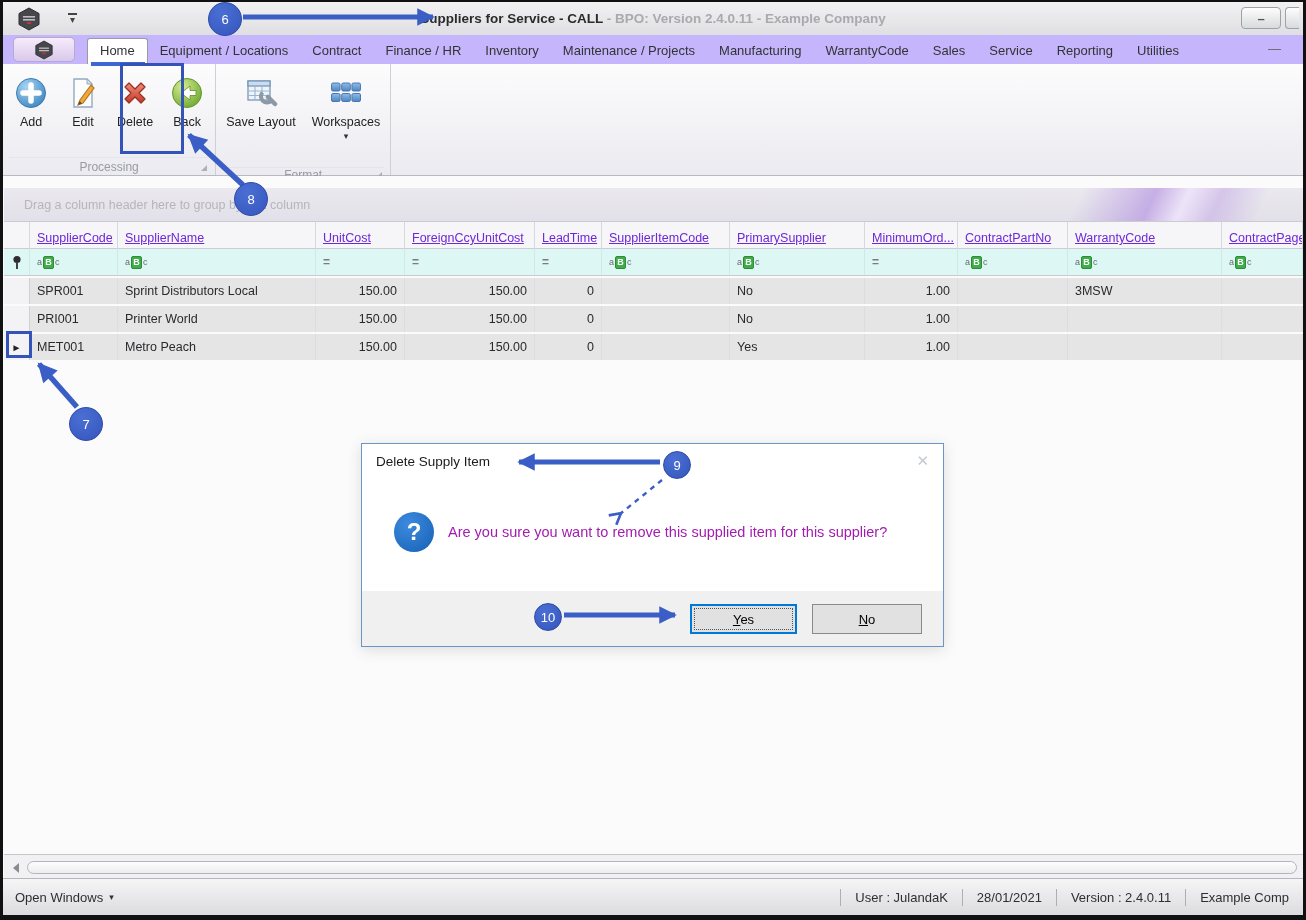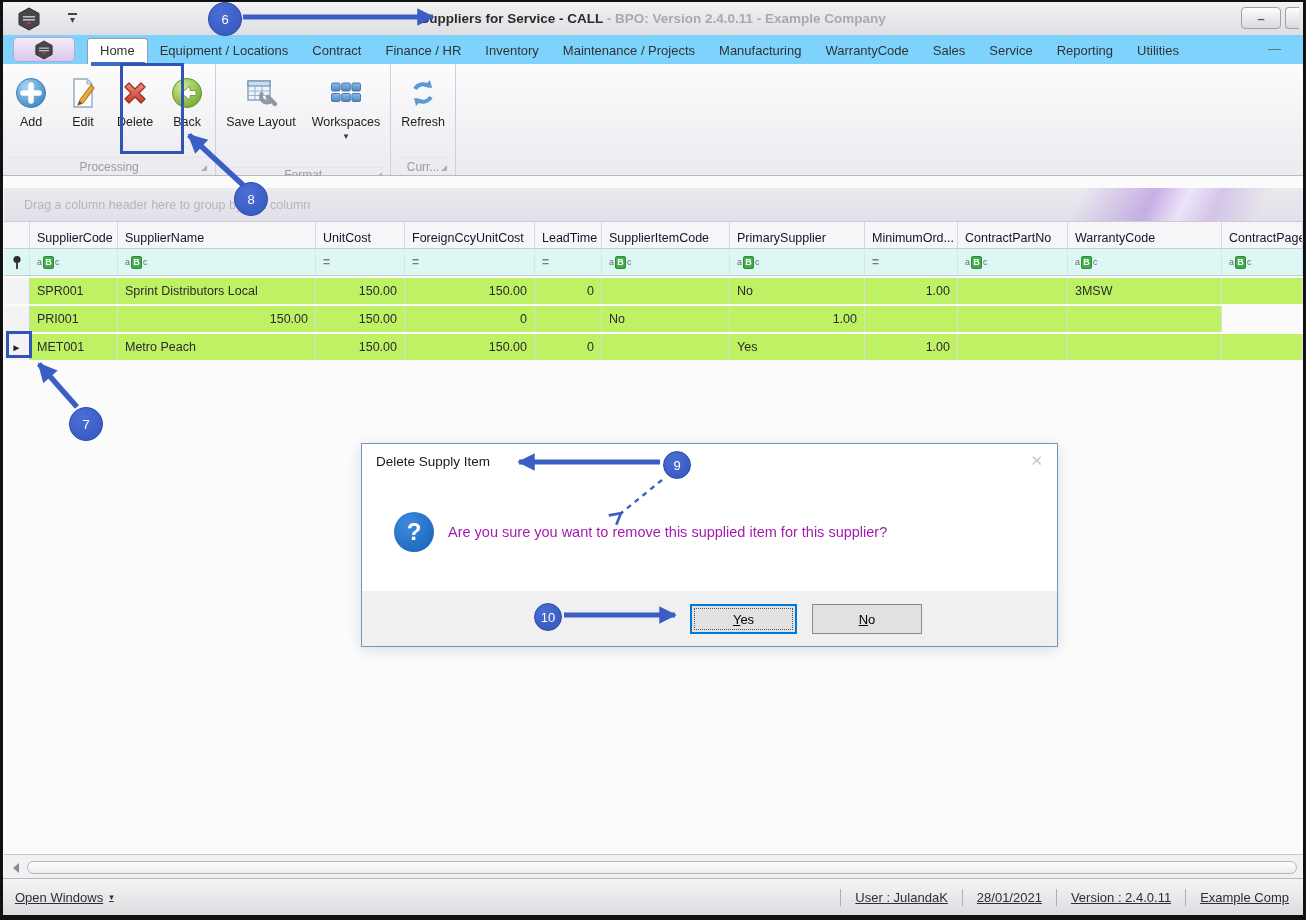--- a/index.html
+++ b/index.html
@@ -17,21 +17,21 @@
   .title-text { position:absolute; left:0; right:0; text-align:center; font-size:13.5px; pointer-events:none; }
   .title-text b { color:#2b2b2b; font-weight:bold; }
   .title-text span { color:#a9a9ae; font-weight:bold; }
   .winbtns { position:absolute; right:4px; top:5px; display:flex; gap:4px; }
   .winbtn { width:40px; height:22px; border:1px solid #9da1a8; border-radius:4px;
     background:linear-gradient(#fdfdfd,#d9dadd); color:#555; font-size:13px; font-weight:bold;
     display:flex; align-items:center; justify-content:center; }
   .winbtn.partial { width:14px; border-right:none; border-radius:4px 0 0 4px; }
 
   
-  .tabrow { position:absolute; top:33px; left:0; right:0; height:29px; background:#7dd3fc;
+  .tabrow { position:absolute; top:33px; left:0; right:0; height:29px; background:#c4b5fd;
     display:flex; align-items:flex-end; }
   .appbtn { width:62px; height:25px; margin:0 12px 2px 10px; border-radius:5px;
     background:linear-gradient(#f6ecfa,#d9c8ec); border:1px solid #b9a8d0;
     display:flex; align-items:center; justify-content:center; }
   .tab { padding:4px 12px 6px 12px; font-size:13px; color:#333; white-space:nowrap; cursor:default; }
   .tab.active { background:#fff; border:1px solid #9a9aa4; border-bottom:none; border-radius:3px 3px 0 0;
     position:relative; }
   .active-underline { position:absolute; left:88px; top:60px; width:54px; height:4px; background:#3e68cf; z-index:3; }
   .ribbon-collapse { margin-left:auto; margin-right:22px; margin-bottom:8px; color:#666; font-size:13px; }
 
@@ -53,53 +53,53 @@
   .groupby { position:absolute; top:12px; left:1px; right:0; height:33px;
     background:linear-gradient(#ebe9ef,#e2e0e8); display:flex; align-items:center; overflow:hidden; }
   .groupby .sweep { position:absolute; right:0; top:0; width:320px; height:100%;
     background:linear-gradient(115deg, rgba(200,180,230,0) 30%, rgba(186,156,226,.75) 52%, rgba(238,228,250,.9) 62%, rgba(196,170,230,.55) 72%, rgba(230,222,244,0) 86%); }
   .groupby .hint { margin-left:20px; font-size:12.5px; color:#b6b4be; }
 
   .grow { display:grid; grid-template-columns:26px 88px 198px 89px 130px 67px 128px 135px 93px 110px 154px minmax(60px,1fr); }
   .gridhead { position:absolute; top:45px; left:1px; right:0; height:28px; background:#f6f5f8;
     border-top:1px solid #cccbd4; border-bottom:1px solid #cccbd4; }
   .gridhead .hc { border-right:1px solid #d8d7e0; display:flex; align-items:center; padding:16px 7px;
-    font-size:12.5px; color:#0f172a; white-space:nowrap; overflow:hidden; }
+    font-size:12.5px; color:#6d28d9; white-space:nowrap; overflow:hidden;text-decoration:underline; }
   .filterrow { position:absolute; top:73px; left:1px; right:0; height:27px; background:#ddf7f5; border-bottom:1px solid #c9c9d2; }
   .filterrow .fc { border-right:1px solid #cfe9e6; display:flex; align-items:center; padding:0 7px; }
   .eq { color:#7b7b83; font-size:12px; font-weight:bold; letter-spacing:0; }
   .abc { display:inline-flex; align-items:center; gap:1px; }
   .abc .lc { font-size:9px; color:#6a6a70; }
   .abc .bc { width:11px; height:13px; background:#3fae49; border:1px solid #2d8a36; border-radius:2px;
     color:#fff; font-size:9px; font-weight:bold; display:flex; align-items:center; justify-content:center; }
   .pin { margin-left:8px; }
 
   .datarow { position:absolute; left:1px; right:0; height:26px; }
-  .datarow .dc { background:#bef264; border-right:1px solid #dcdce2; display:flex; align-items:center;
+  .datarow .dc { background:#e5e5e5; border-right:1px solid #dcdce2; display:flex; align-items:center;
     padding:0 7px; font-size:12.5px; color:#2a2a2e; white-space:nowrap; overflow:hidden; }
   .datarow .gut { background:#f3f2f5; border-right:1px solid #cfcfd8; justify-content:center; padding:0; font-size:10px; color:#222; }
   .dc.num { justify-content:flex-end; }
   .hscroll { position:absolute; left:1px; right:0; bottom:0; height:26px; background:#f1f1f3;
     border-top:1px solid #c6c6cc; display:flex; align-items:center; }
   .sarrow { width:0; height:0; margin-left:9px; border-top:5px solid transparent; border-bottom:5px solid transparent; border-right:6px solid #8a8a90; }
   .sthumb { flex:1; height:13px; margin:0 6px 0 8px; background:linear-gradient(#fdfdfd,#ededf0);
     border:1px solid #b4b4bc; border-radius:7px; }
 
   
   .statusbar { position:absolute; left:0; right:0; bottom:0; height:37px;
     background:linear-gradient(#f5f5f6,#dcdce0); border-top:1px solid #b6b6be;
-    display:flex; align-items:center; font-size:13px; color:#2e2e33;text-decoration:underline; }
+    display:flex; align-items:center; font-size:13px; color:#2e2e33; }
   .ow { margin-left:12px; display:flex; align-items:center; gap:6px; cursor:default; }
   .ow .caret { font-size:9px; color:#333; }
   .sright { margin-left:auto; display:flex; align-items:center; height:100%; overflow:hidden; }
   .sseg { padding:0 14px; white-space:nowrap; }
   .ssep { width:1px; height:17px; background:#aeaeb6; }
 
   
-  .dialog { position:absolute; left:358px; top:441px; width:697px; height:204px; background:#fff;
+  .dialog { position:absolute; left:358px; top:441px; width:583px; height:204px; background:#fff;
     border:1px solid #6b95c4; box-shadow:0 3px 14px rgba(0,0,0,.12); z-index:20; }
   .dlg-title { position:absolute; top:10px; left:14px; font-size:13.5px; color:#1b1b1b; }
   .dlg-close { position:absolute; top:8px; right:14px; font-size:15px; color:#c4c9d0; cursor:default; }
   .dlg-body { position:absolute; top:68px; left:32px; right:20px; display:flex; align-items:center; gap:14px; }
   .qicon { width:40px; height:40px; border-radius:50%; background:radial-gradient(circle at 35% 30%, #3c8ade, #1560b4);
     color:#fff; font-size:24px; font-weight:bold; display:flex; align-items:center; justify-content:center; flex:none; }
   .dlg-msg { font-size:14.5px; color:#a21caf; }
   .dlg-footer { position:absolute; left:0; right:0; bottom:0; height:55px; background:#f0f0f0; }
   .dbtn { position:absolute; top:13px; height:30px; background:#e1e1e1; font-size:13px; color:#000;
     display:flex; align-items:center; justify-content:center; cursor:default; font-family:inherit; }
@@ -261,39 +261,20 @@
           <span class="lbl">Workspaces</span>
           <span class="caret">▾</span>
         </div>
       </div>
       <div class="glabel">
         <span>Format</span>
         <span class="glauncher"></span>
       </div>
     </div>
 
-    <div class="rgroup">
-      <div class="rbtns">
-        <div class="rbtn">
-          <svg width="34" height="34" viewBox="0 0 34 34">
-            <g fill="none" stroke="#5b9bd5" stroke-width="4">
-              <path d="M9 13 a10 10 0 0 1 15 -2.5"></path>
-              <path d="M25 21 a10 10 0 0 1 -15 2.5"></path>
-            </g>
-            <path d="M24 4 l2 8 -8 -1.5 z" fill="#5b9bd5"></path>
-            <path d="M10 30 l-2 -8 8 1.5 z" fill="#5b9bd5"></path>
-          </svg>
-          <span class="lbl">Refresh</span>
-        </div>
-      </div>
-      <div class="glabel">
-        <span>Curr...</span>
-        <span class="glauncher"></span>
-      </div>
-    </div>
   </div>
 
   <div class="client">
 
     <div class="groupby">
       <span class="sweep"></span>
       <span class="hint">Drag a column header here to group by that column</span>
     </div>
 
     <div class="gridhead grow">
@@ -392,20 +373,21 @@
       <div class="dc">No</div>
       <div class="dc num">1.00</div>
       <div class="dc"></div>
       <div class="dc">3MSW</div>
       <div class="dc"></div>
     </div>
 
     <div class="datarow grow" style="top:130px;">
       <div class="dc gut"></div>
       <div class="dc">PRI001</div>
+      <div class="dc">Printer World</div>
       <div class="dc num">150.00</div>
       <div class="dc num">150.00</div>
       <div class="dc num">0</div>
       <div class="dc"></div>
       <div class="dc">No</div>
       <div class="dc num">1.00</div>
       <div class="dc"></div>
       <div class="dc"></div>
       <div class="dc"></div>
     </div>

